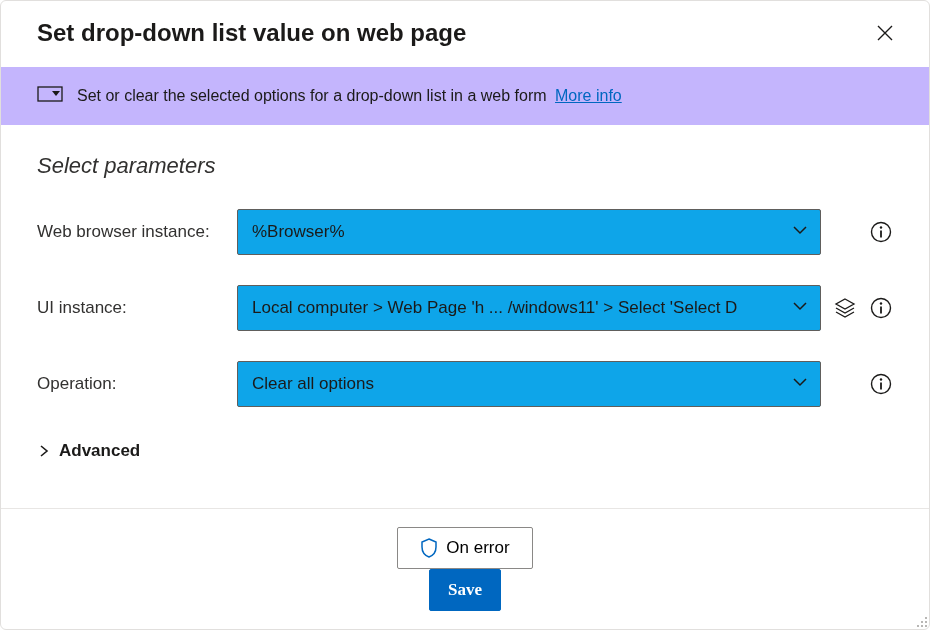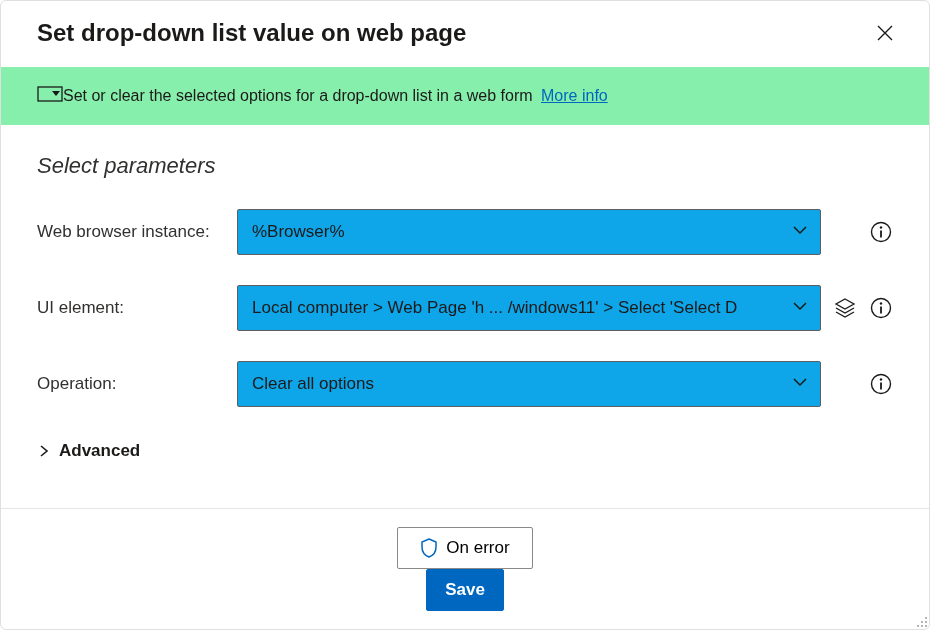--- a/index.html
+++ b/index.html
@@ -32,24 +32,25 @@
     .close-btn {
       width: 32px;
       height: 32px;
       display: flex;
       align-items: center;
       justify-content: center;
       cursor: pointer;
       border-radius: 2px;
     }
     .info-bar {
-      background: #86efac;
+      background: #c4b5fd;
       padding: 18px 36px 18px 36px;
       display: flex;
       align-items: center;
+      gap: 14px;
       font-size: 16px;
     }
     .dropdown-icon {
       flex-shrink: 0;
     }
     .info-link {
       color: #0067c0;
       text-decoration: underline;
       cursor: pointer;
       margin-left: 4px;
@@ -147,20 +148,21 @@
       display: inline-flex;
       align-items: center;
       gap: 8px;
     }
     .btn-primary {
       background: #0067c0;
       border-color: #0067c0;
       color: #fff;
       font-weight: 600;
       padding: 0 18px;
+      font-family: Liberation Serif, serif;
     }
     .footer-right {
       display: flex;
       gap: 14px;
     }
     .resize-grip {
       position: absolute;
       right: 2px;
       bottom: 2px;
     }
@@ -209,21 +211,21 @@
         <svg width="22" height="22" viewBox="0 0 22 22">
           <circle cx="11" cy="11" r="9.5" fill="none" stroke="#1b1a19" stroke-width="1.4"></circle>
           <circle cx="11" cy="6.5" r="1.2" fill="#1b1a19"></circle>
           <rect x="10.1" y="9.5" width="1.8" height="7" fill="#1b1a19"></rect>
         </svg>
       </div>
     </div>
   </div>
 
   <div class="form-row">
-    <div class="form-label">UI element:</div>
+    <div class="form-label">UI instance:</div>
     <div class="form-control">
       <button class="form-input" type="button">Local computer &gt; Web Page 'h ... /windows11' &gt; Select 'Select D</button>
       <span class="input-chevron">
         <svg width="18" height="18" viewBox="0 0 18 18">
             <path d="M3 6 L9 12 L15 6" fill="none" stroke="#1b1a19" stroke-width="1.5"></path>
           </svg>
       </span>
     </div>
     <div class="row-icons">
       <div class="layers-icon">

